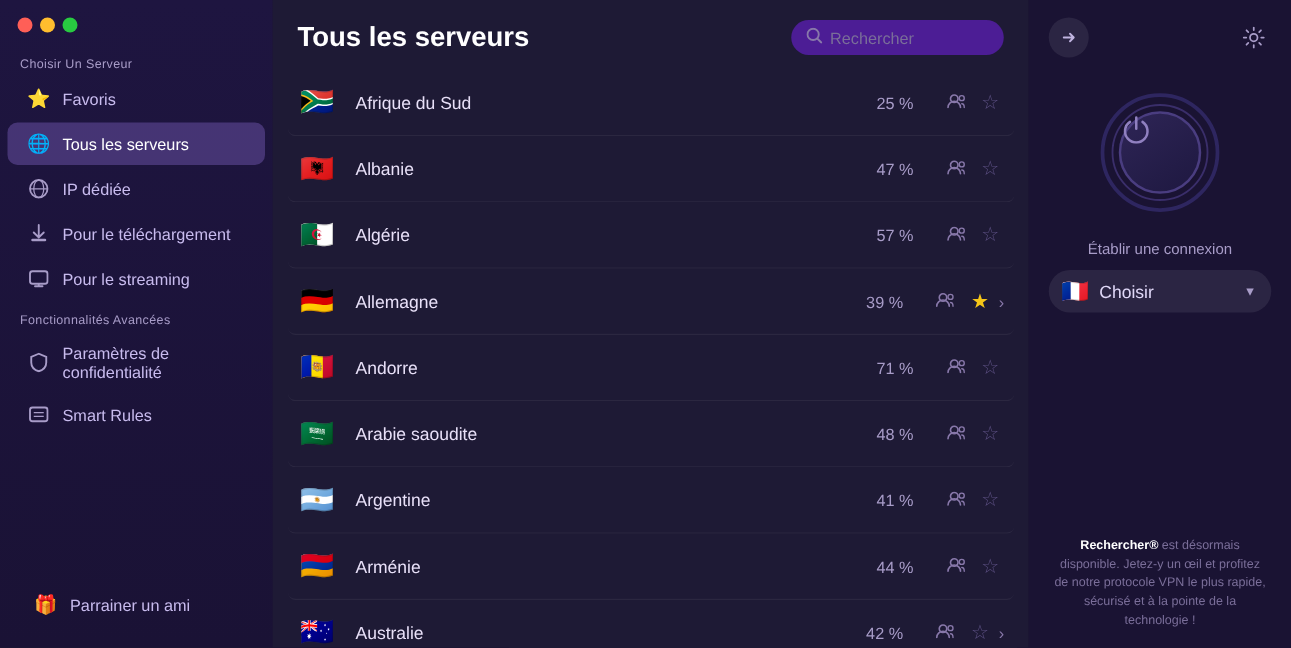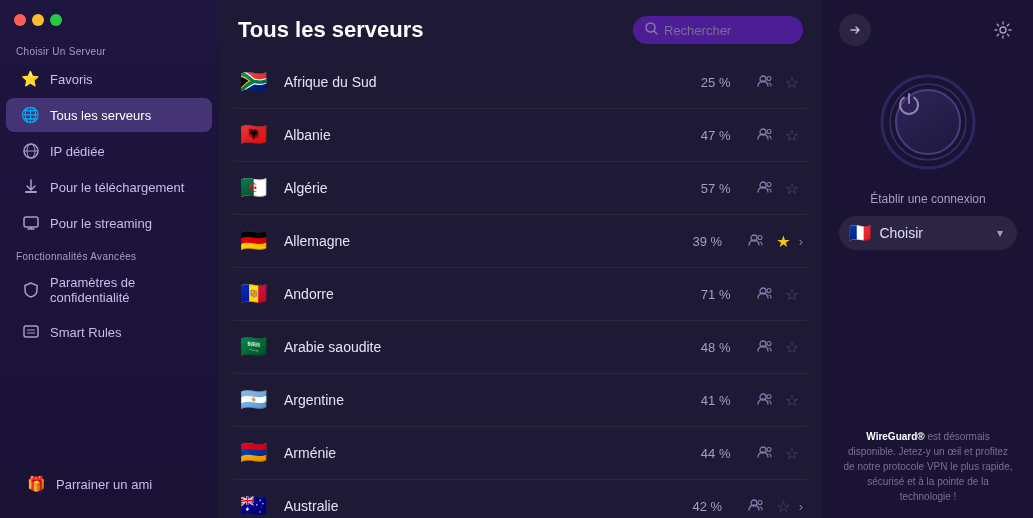--- a/index.html
+++ b/index.html
@@ -577,14 +577,14 @@
   </div>
 
   <div class="connection-label">Établir une connexion</div>
 
   <div class="country-selector">
     <span class="country-flag">🇫🇷</span>
     <span class="country-name">Choisir</span>
     <span class="chevron-down">▾</span>
   </div>
 
-  <div class="wireguard-text" id="wireguard-text"><span style="color:#fff;font-weight:600;">WireGuard®</span> est désormais disponible. Jetez-y un œil et profitez de notre protocole VPN le plus rapide, sécurisé et à la pointe de la technologie !</div>
+  <div class="wireguard-text" id="wireguard-text"><span style="color:#fff;font-weight:600;">Rechercher®</span> est désormais disponible. Jetez-y un œil et profitez de notre protocole VPN le plus rapide, sécurisé et à la pointe de la technologie !</div>
 </div>
 
 </body></html>

